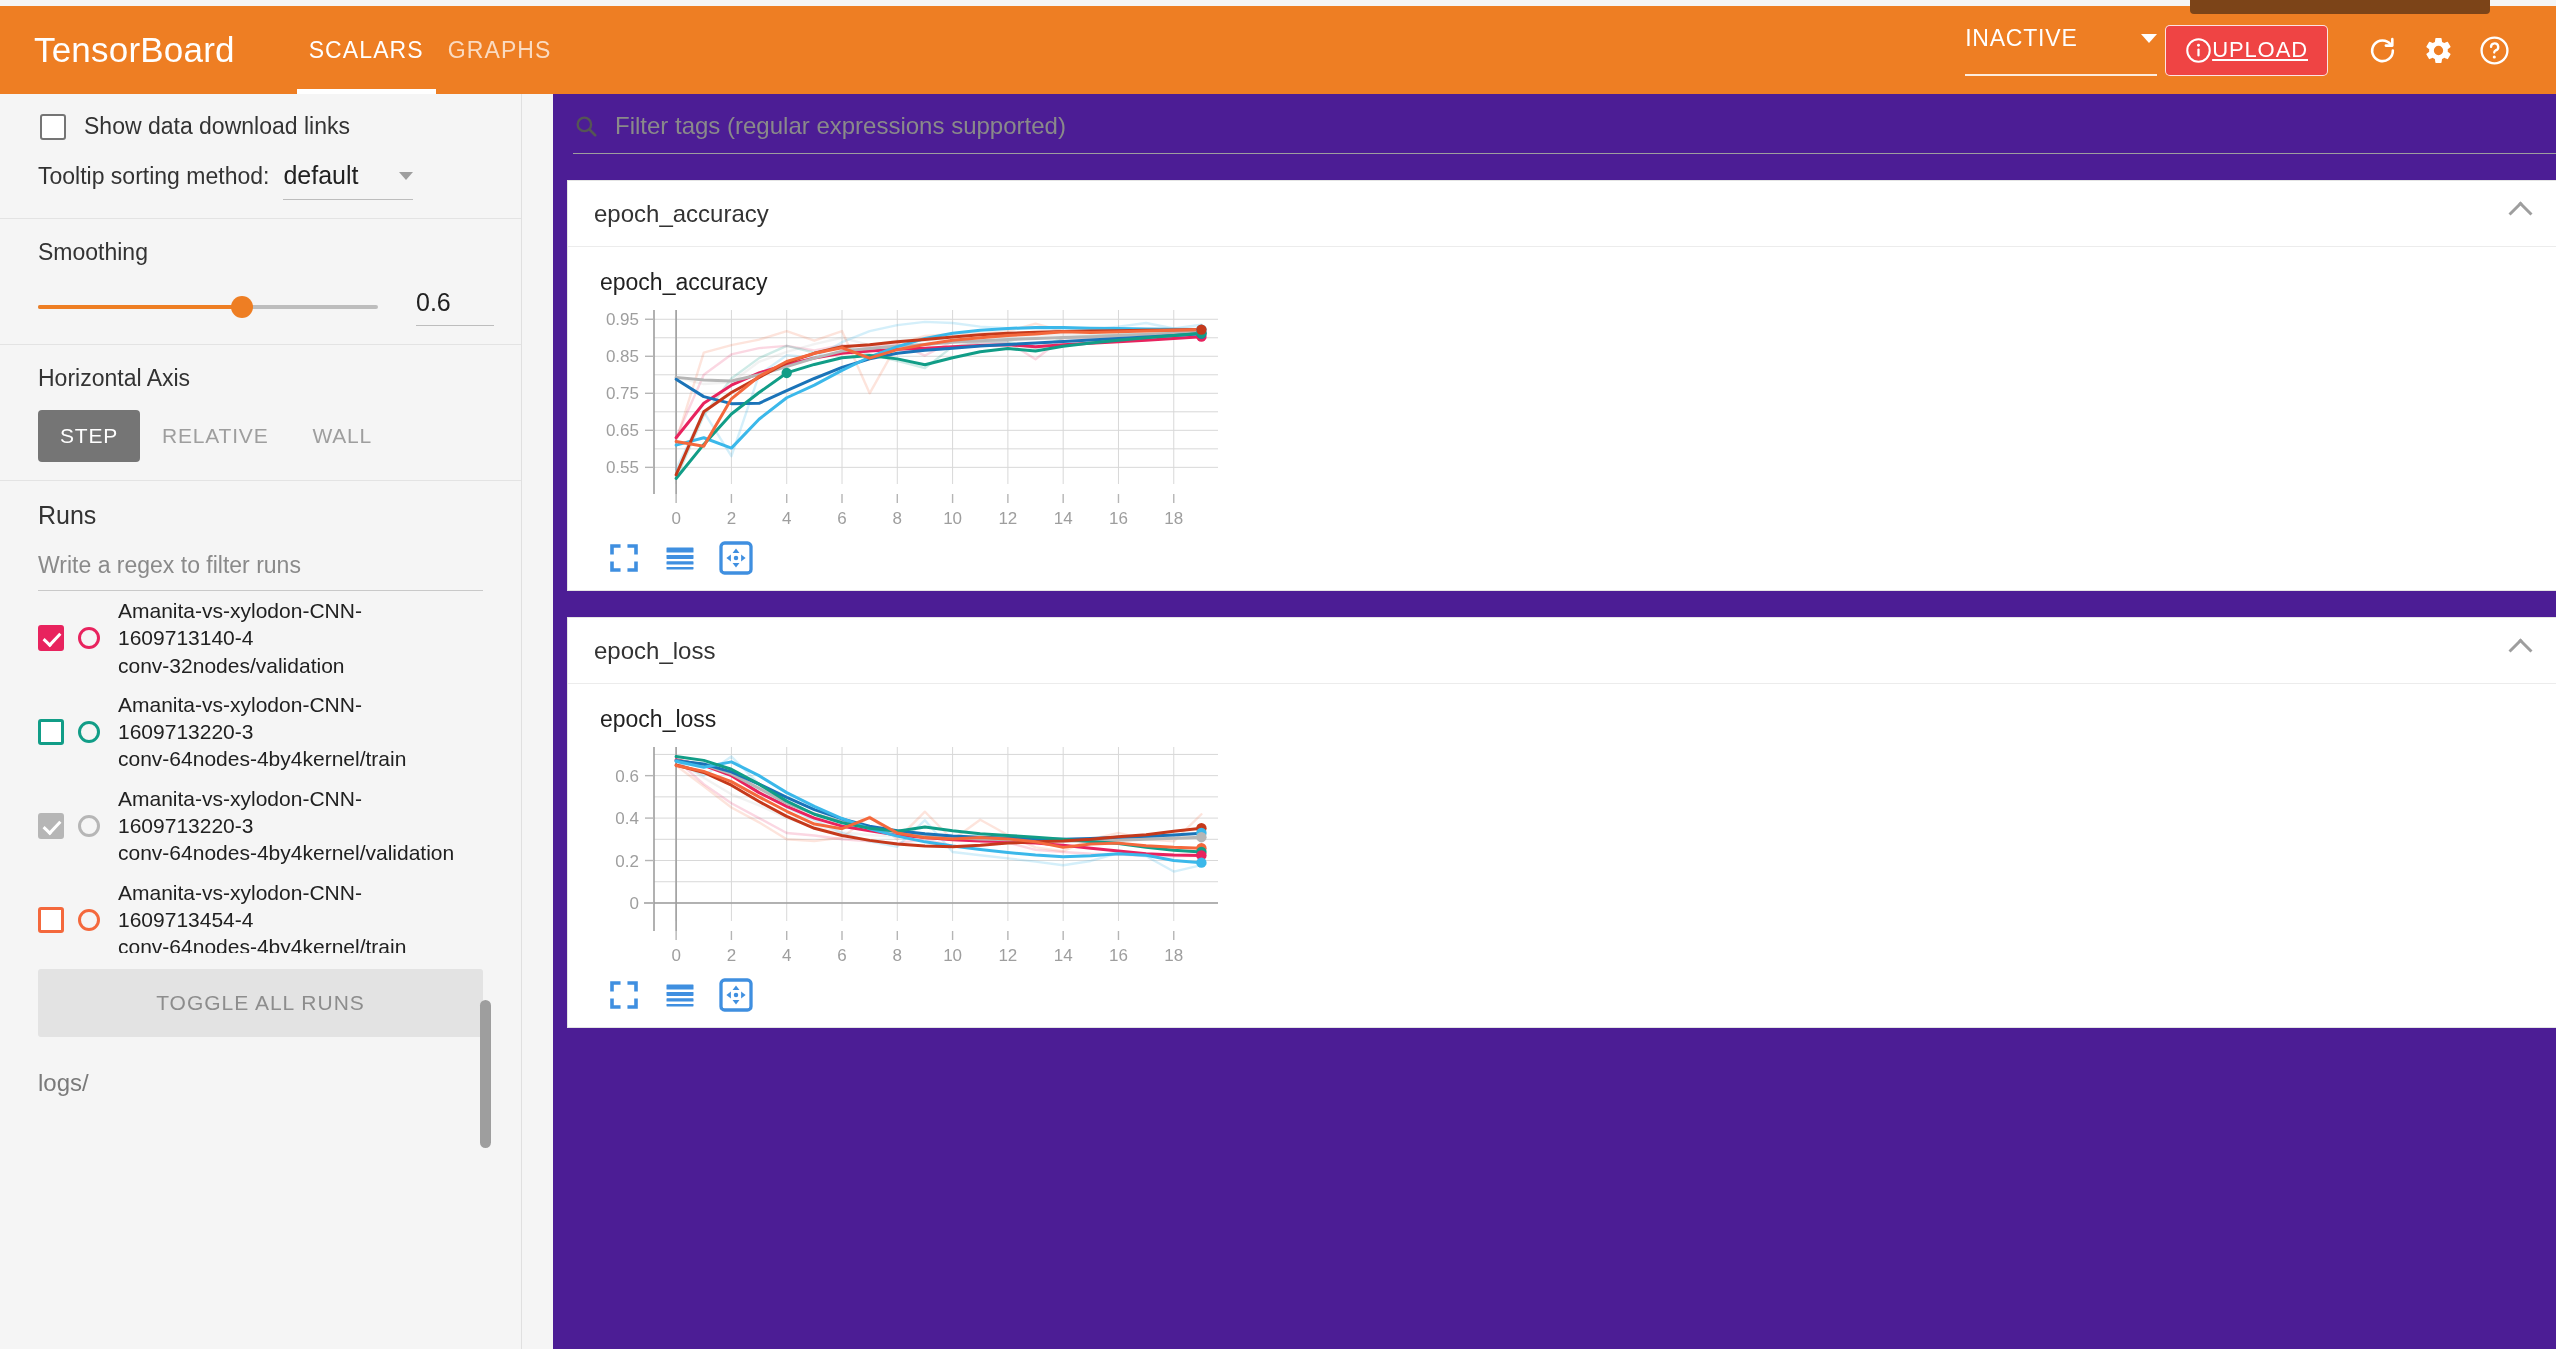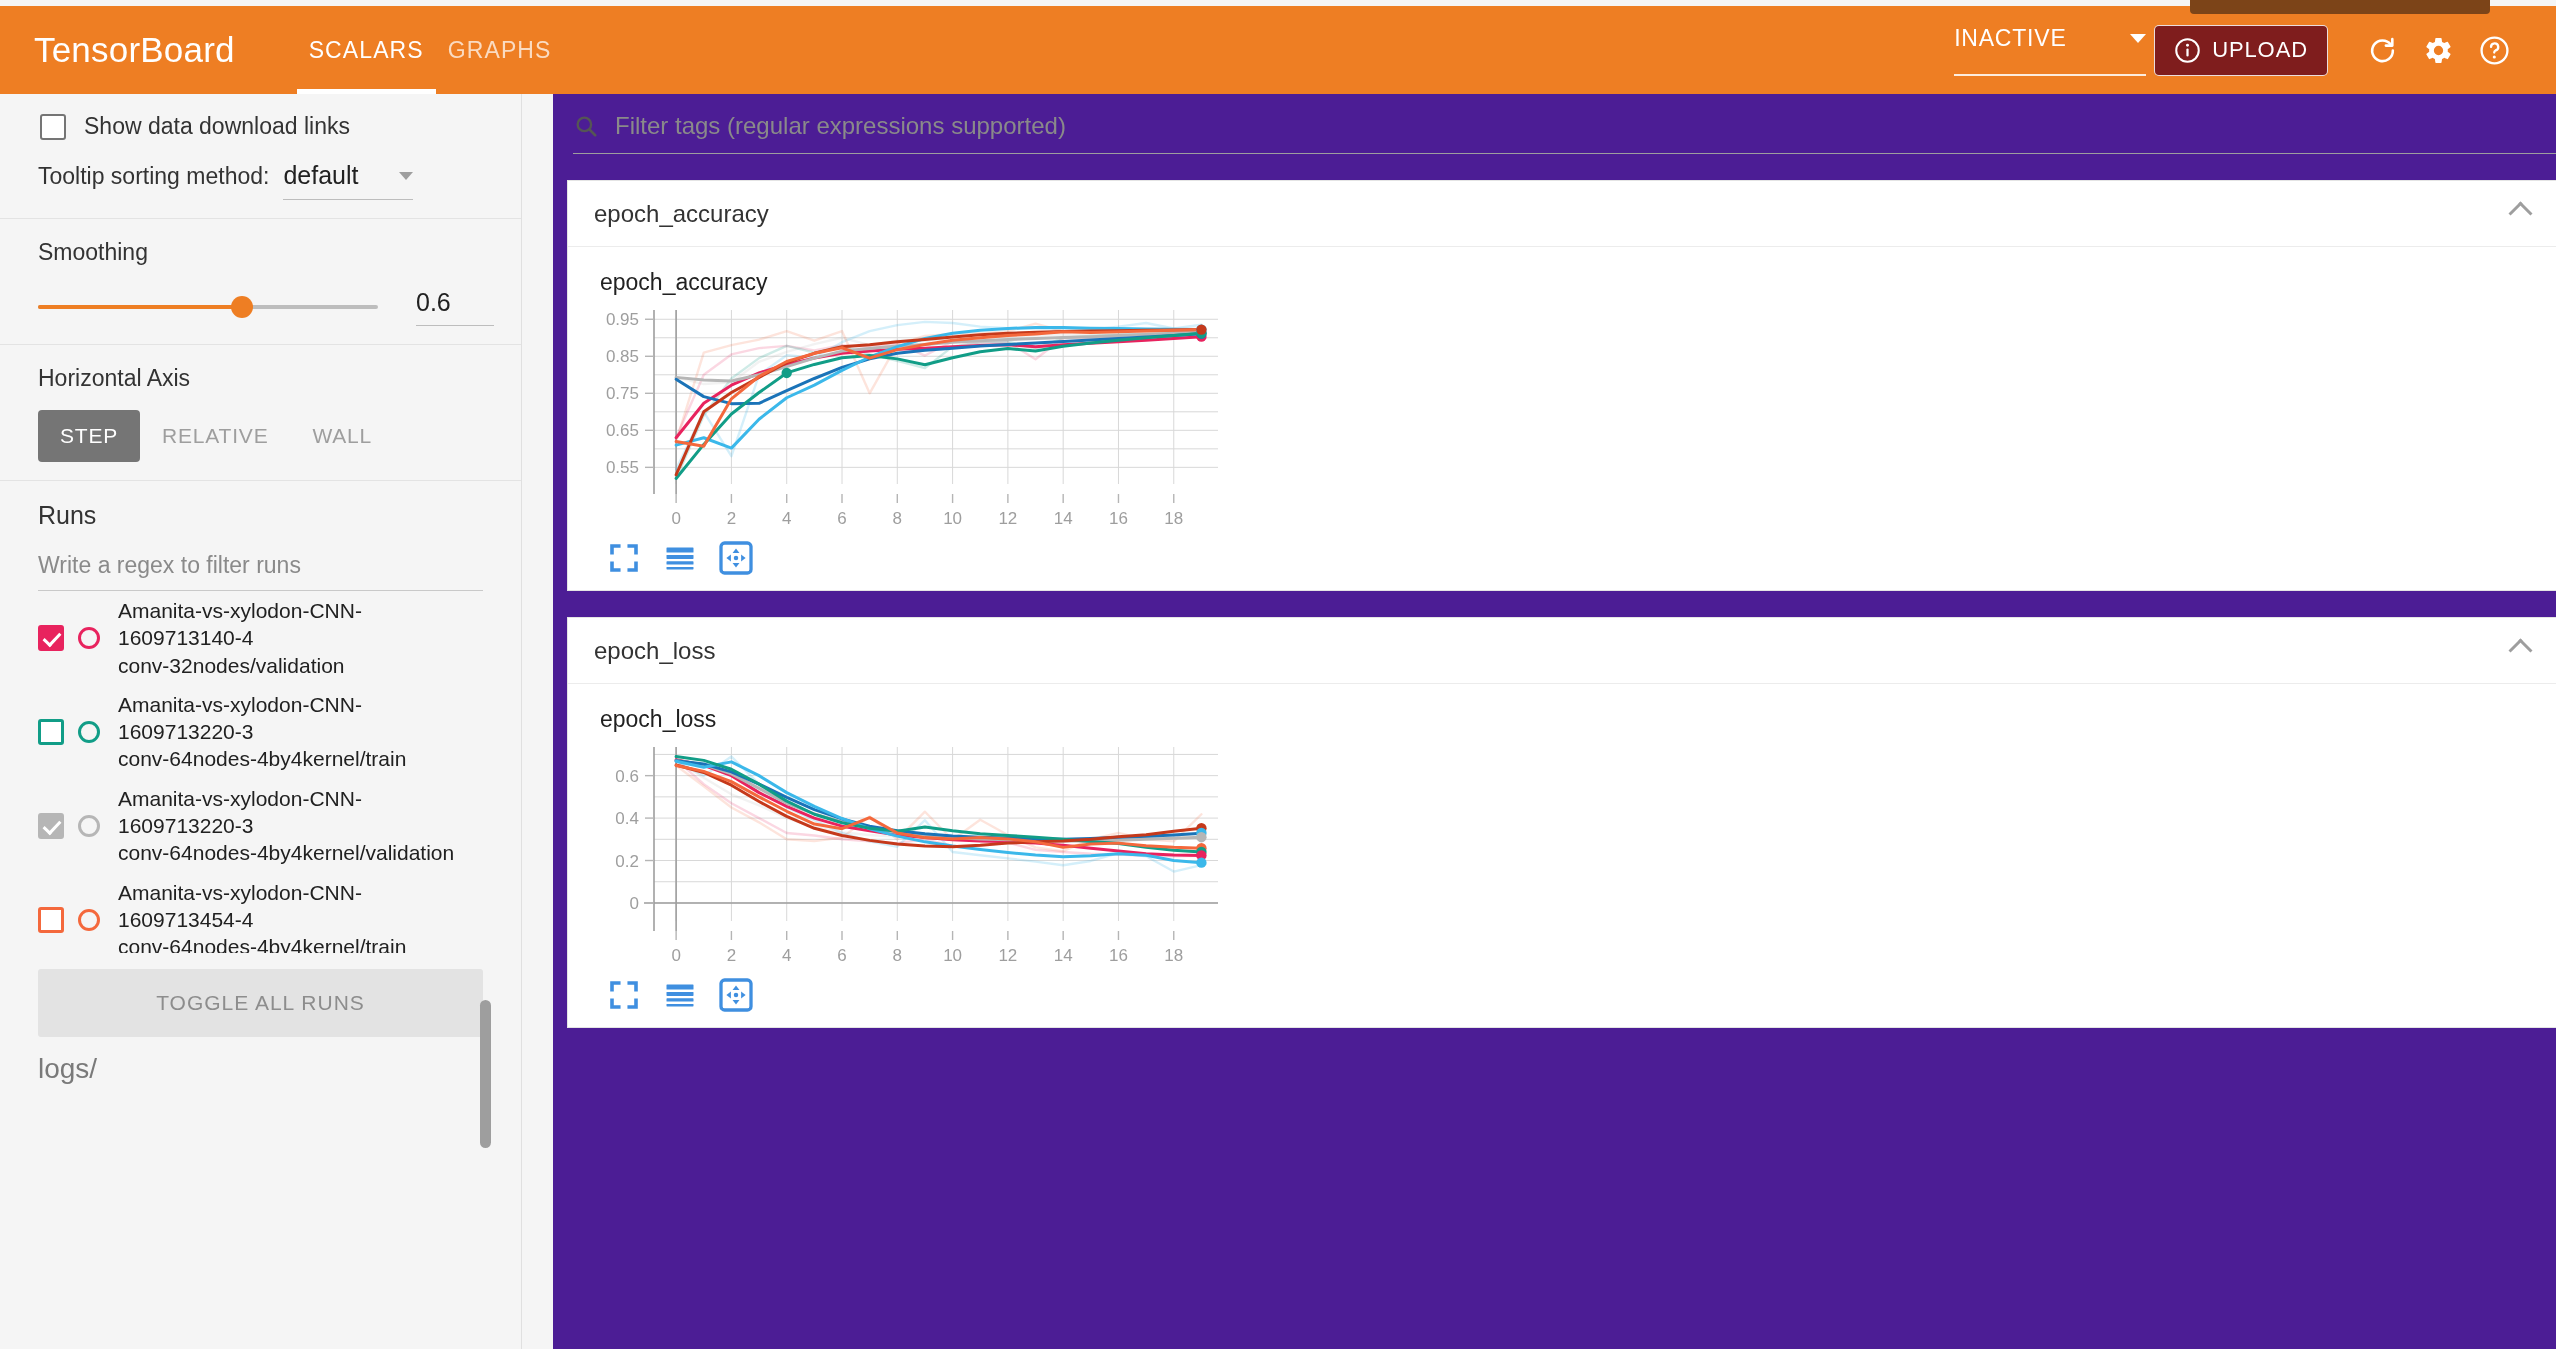--- a/index.html
+++ b/index.html
@@ -38,24 +38,24 @@
     color: #fff; font-size: 23px; letter-spacing: .8px; position: relative;
     padding-bottom: 22px; width: 192px; margin-right: 8px; cursor: pointer;
     display: flex; align-items: center; justify-content: space-between;
     border-bottom: 2px solid rgba(255,255,255,.85);
   }
   .caret-down {
     width: 0; height: 0; border-left: 8px solid transparent;
     border-right: 8px solid transparent; border-top: 9px solid #fff;
   }
   .upload-btn {
-    display: flex; align-items: center; gap: 11px;
+    display: flex; align-items: center; 
     border: 1.5px solid rgba(255,255,255,.85); border-radius: 5px;
-    background: #7f1d1d; color: #fff; font-size: 22px; letter-spacing: .9px;
-    padding: 11px 19px; cursor: pointer; margin-right: 26px;
+    background: #ef4444; color: #fff; font-size: 22px; letter-spacing: .9px;
+    padding: 11px 19px; cursor: pointer; margin-right: 26px; text-decoration: underline;
   }
   .icon-btn {
     width: 56px; height: 56px; display: flex; align-items: center;
     justify-content: center; cursor: pointer; color: #fff;
   }
   .tooltip-stub {
     position: absolute; left: 2190px; top: -32px; width: 300px; height: 46px;
     background: #7C4418; border-radius: 4px; z-index: 6;
   }
 
@@ -140,21 +140,21 @@
   }
   .runs-scrollbar {
     position: absolute; right: 482px; top: 1000px; width: 11px; height: 148px;
     background: #9e9e9e; border-radius: 6px;
   }
   .toggle-all {
     margin: 16px 38px 0 38px; height: 68px; background: #e3e3e3; border-radius: 3px;
     display: flex; align-items: center; justify-content: center;
     font-size: 21px; letter-spacing: 1px; color: #8d8d8d; cursor: pointer;
   }
-  .logs-label { font-size: 28px; color: #7a7a7a; padding: 16px 0 0 38px; }
+  .logs-label { font-size: 24px; color: #7a7a7a; padding: 16px 0 0 38px; margin-top: 16px; }
 
   
   .main {
     position: absolute; left: 553px; top: 88px; width: 2033px; height: 1261px;
     background: #4c1d95; overflow: hidden;
   }
   .filter-tags {
     display: flex; align-items: center; margin: 24px 20px 0 20px;
     border-bottom: 1px solid #9e9e9e; padding-bottom: 13px; cursor: text;
   }

